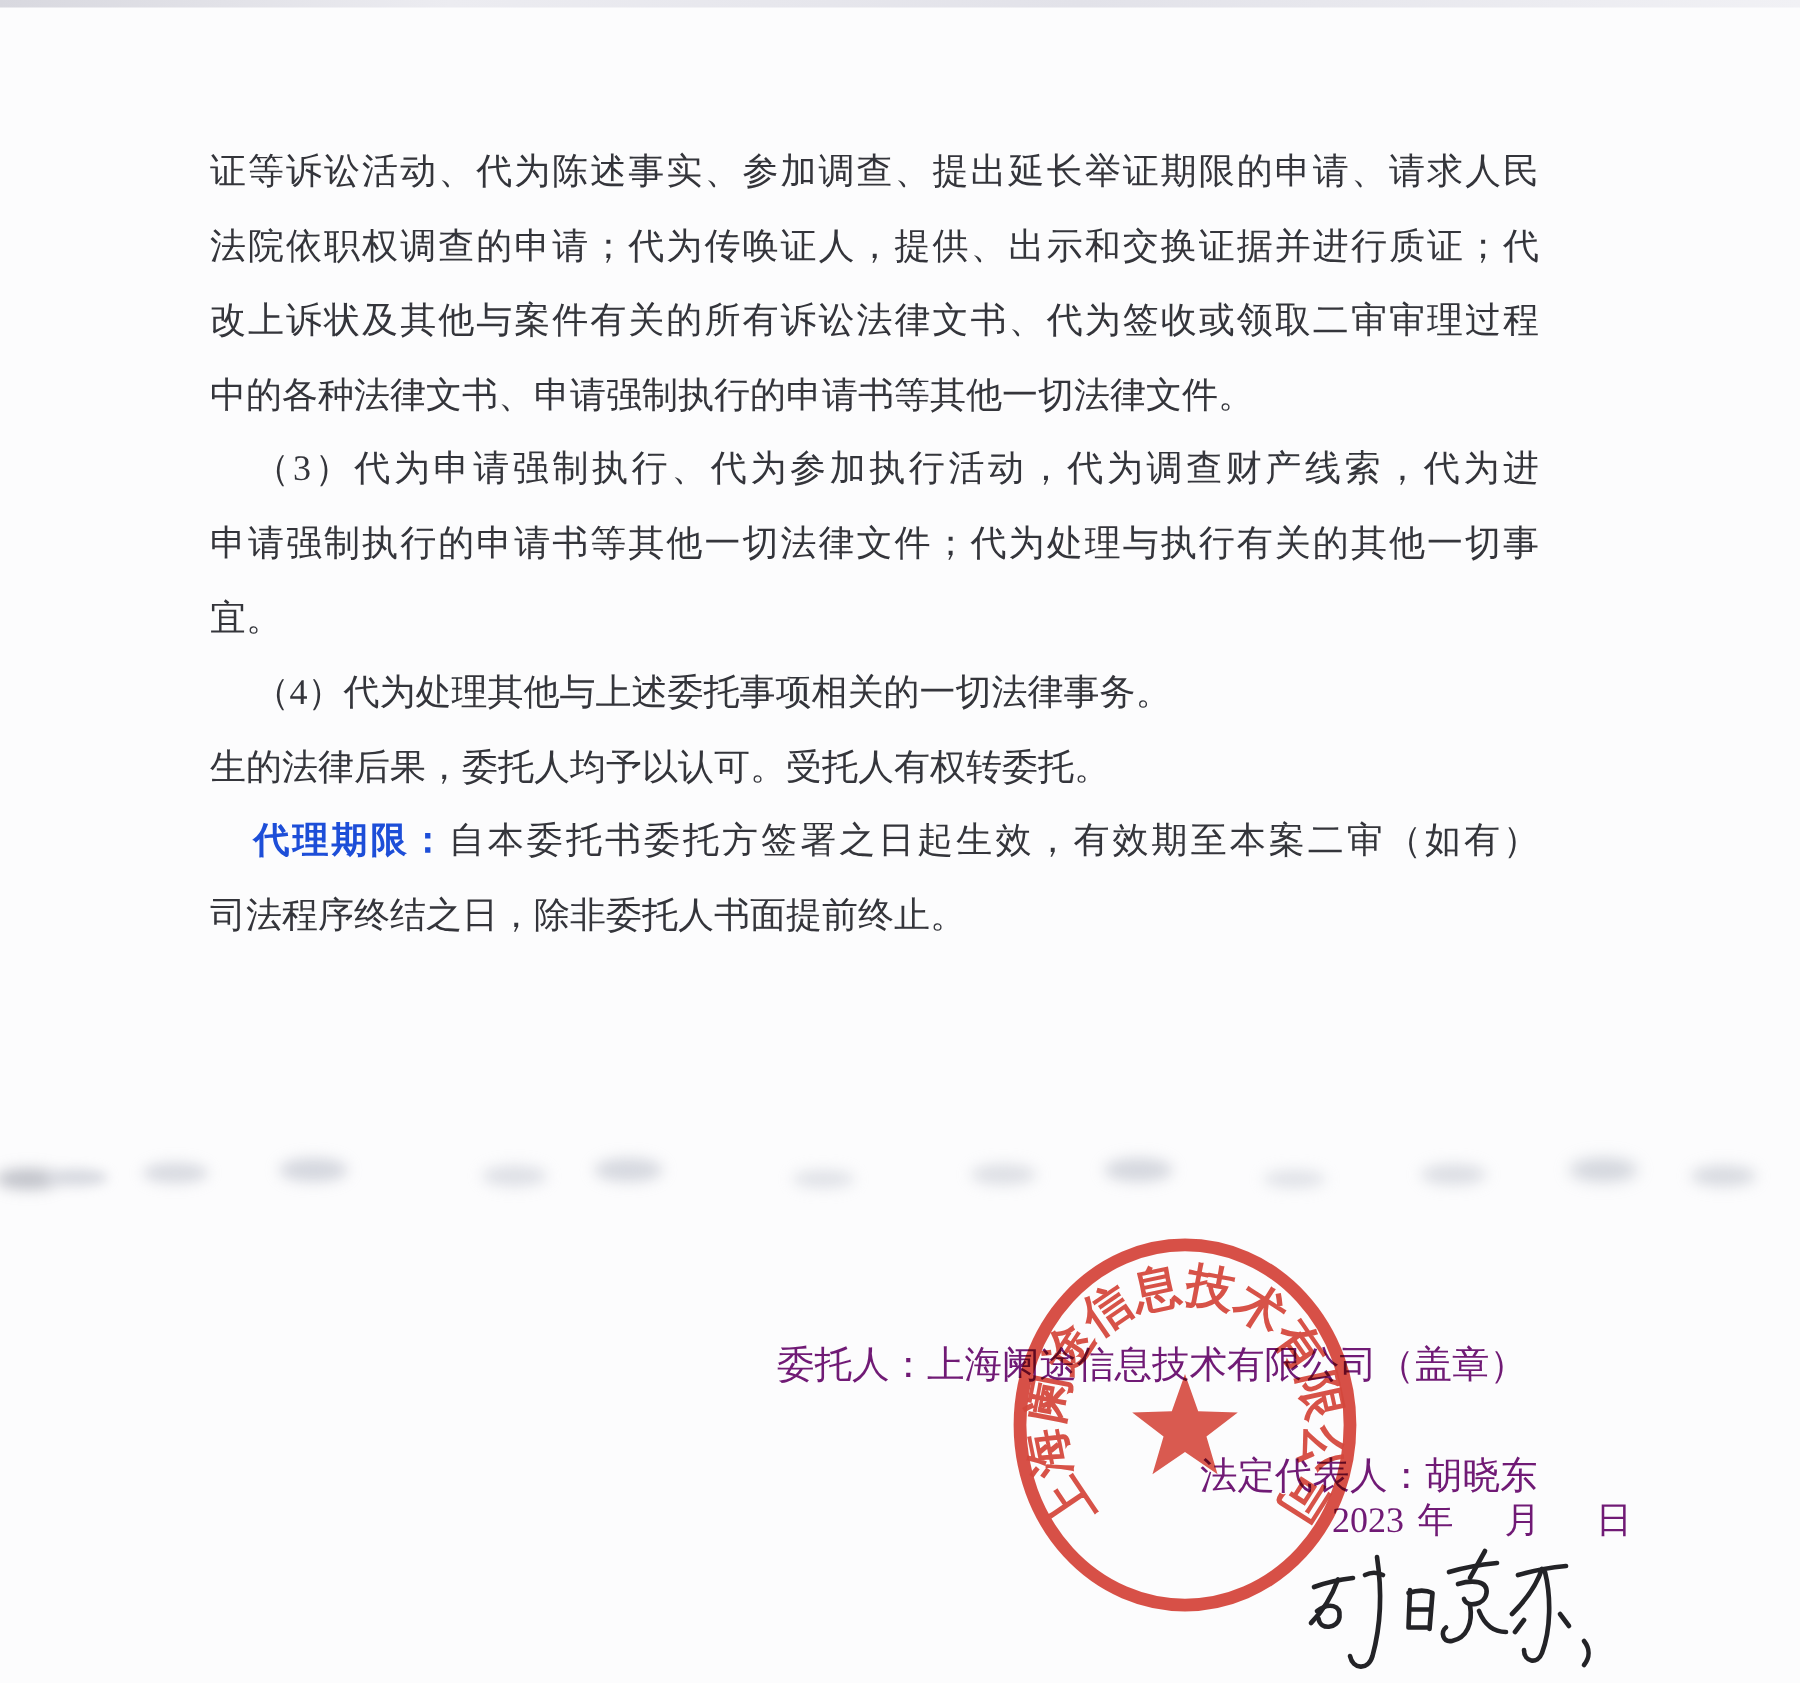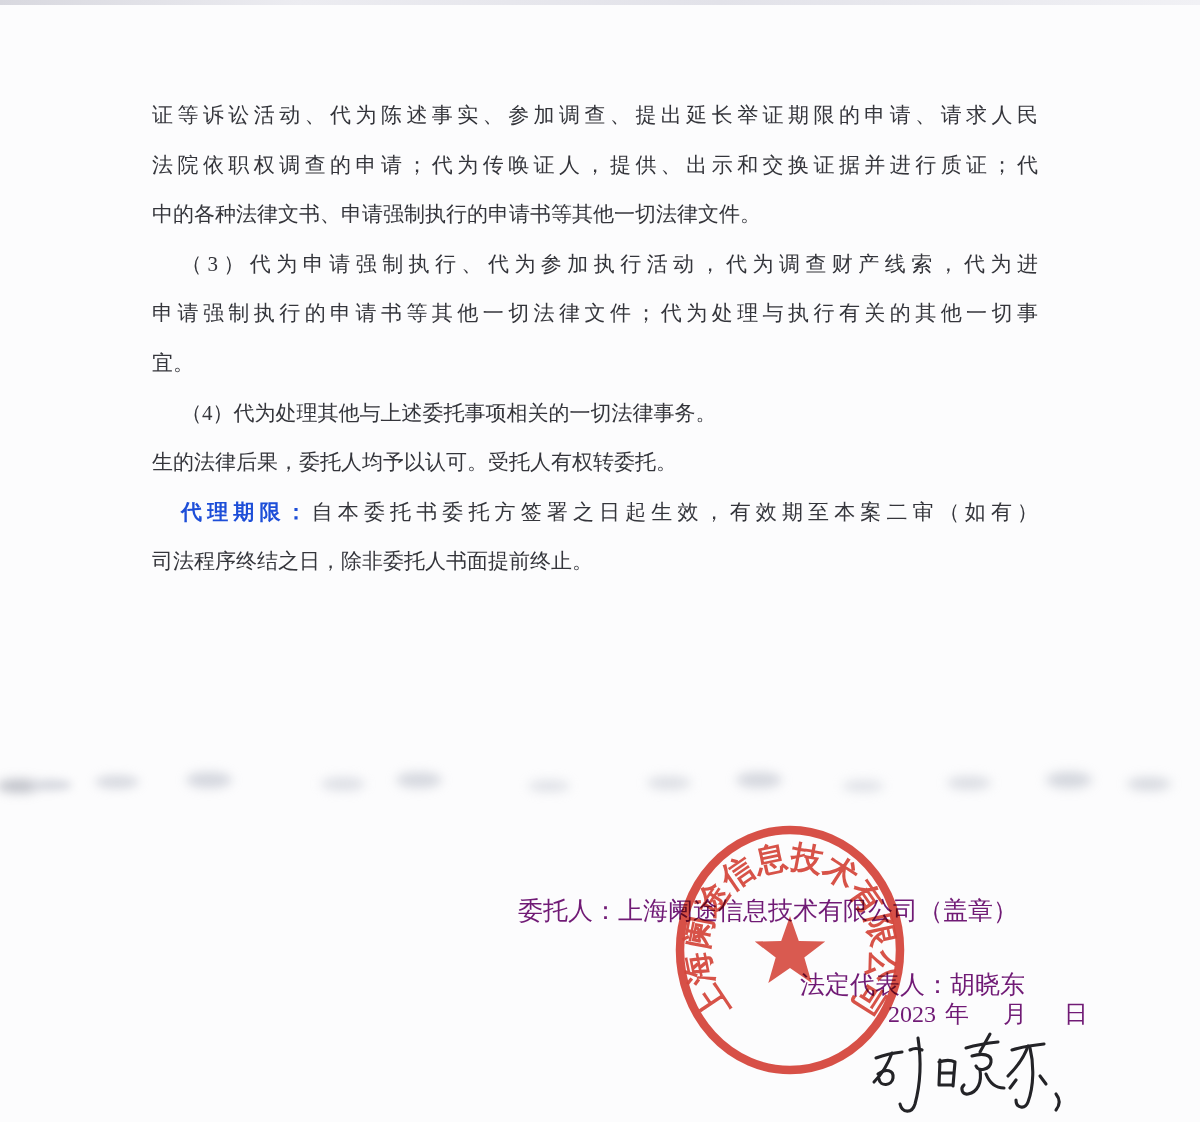--- a/index.html
+++ b/index.html
@@ -5,22 +5,22 @@
   html,body{margin:0;padding:0;background:#ffffff;}
   .page{
     position:relative;width:1200px;height:1122px;background:#fcfcfd;overflow:hidden;
     font-family:"Liberation Serif","DejaVu Serif",serif;
   }
   .scan-edge{
     position:absolute;top:0;left:0;width:1200px;height:5px;
     background:linear-gradient(90deg,#d8d8df,#ececf1 25%,#e2e2e9 60%,#f1f1f5);
   }
   .body-block{
-    position:absolute;left:152px;top:91px;width:886px;
-    font-size:21px;line-height:49.6px;color:#34353b;
+    position:absolute;left:140px;top:91px;width:886px;
+    font-size:24px;line-height:49.6px;color:#34353b;
     text-rendering:optimizeLegibility;
   }
   .ln{height:49.6px;white-space:nowrap;}
   .j{white-space:normal;text-align:justify;text-align-last:justify;}
   .ind{text-indent:29px;}
   .bold{font-weight:700;color:#1d4ed8;}
   .closing-line{
     position:absolute;font-size:25px;line-height:1.15;color:#701a75;white-space:nowrap;
   }
   .principal{left:518px;top:897px;}
@@ -55,20 +55,21 @@
 </head>
 <body>
 
 <div class="page">
 
   <div class="scan-edge"></div>
 
   <div class="body-block">
     <div class="ln j">证等诉讼活动、代为陈述事实、参加调查、提出延长举证期限的申请、请求人民</div>
     <div class="ln j">法院依职权调查的申请；代为传唤证人，提供、出示和交换证据并进行质证；代</div>
+    <div class="ln j">改上诉状及其他与案件有关的所有诉讼法律文书、代为签收或领取二审审理过程</div>
     <div class="ln">中的各种法律文书、申请强制执行的申请书等其他一切法律文件。</div>
     <div class="ln j ind">（3）代为申请强制执行、代为参加执行活动，代为调查财产线索，代为进</div>
     <div class="ln j">申请强制执行的申请书等其他一切法律文件；代为处理与执行有关的其他一切事</div>
     <div class="ln">宜。</div>
     <div class="ln ind">（4）代为处理其他与上述委托事项相关的一切法律事务。</div>
     <div class="ln">生的法律后果，委托人均予以认可。受托人有权转委托。</div>
     <div class="ln j ind"><span class="bold">代理期限：</span><span>自本委托书委托方签署之日起生效，有效期至本案二审（如有）</span></div>
     <div class="ln">司法程序终结之日，除非委托人书面提前终止。</div>
   </div>
 

